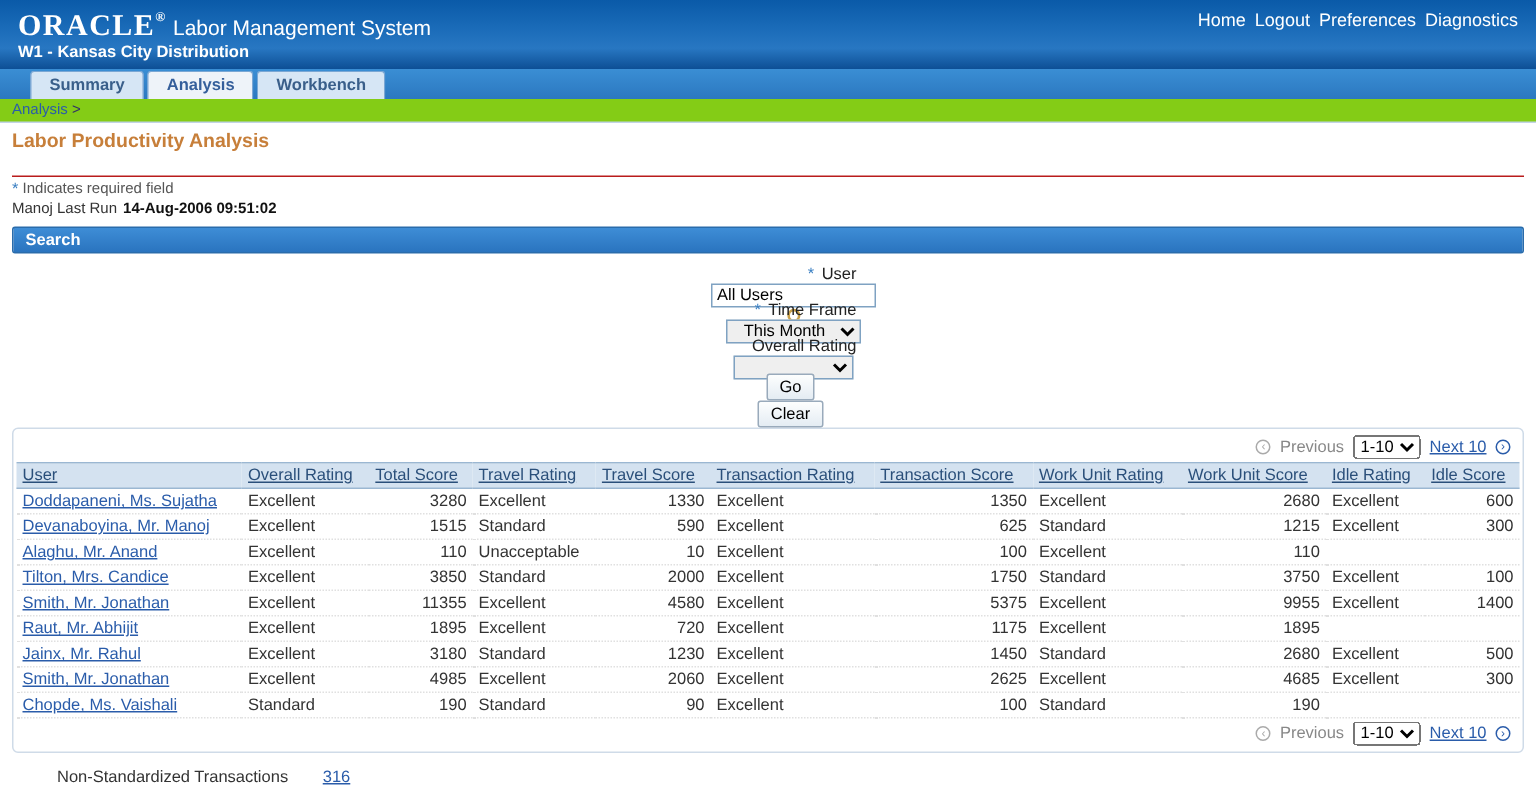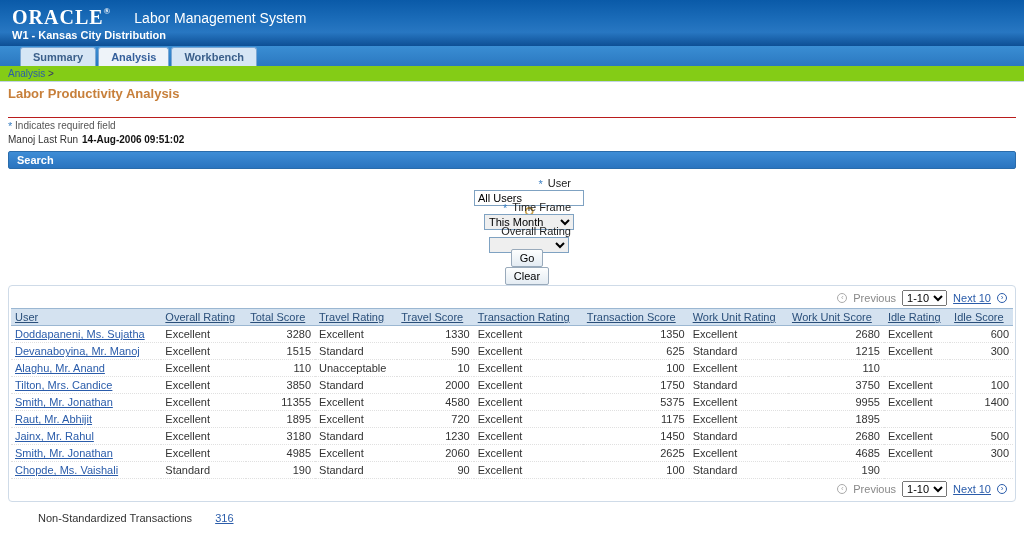--- a/index.html
+++ b/index.html
@@ -3,21 +3,21 @@
 <meta charset="utf-8">
 <style>
   * { box-sizing: border-box; }
   body { margin:0; font-family: Arial, Helvetica, sans-serif; font-size:11px; color:#333; background:#fff; width:1024px; }
   .header {
     background: linear-gradient(to bottom, #0a5aa8 0%, #1a6bb8 40%, #2877c2 70%, #0d4f95 100%);
     color:#fff; padding:6px 12px; display:flex; justify-content:space-between; align-items:flex-start; height:46px;
   }
   .header-left { display:flex; align-items:center; gap:10px; }
   .brand-block { display:flex; flex-direction:column; }
-  .brand-row { display:flex; align-items:center; gap:23px; }
+  .brand-row { display:flex; align-items:center; gap:4px; }
   .oracle-logo { font-family: "Times New Roman", serif; font-size:20px; font-weight:bold; letter-spacing:1px; color:#fff; position:relative; }
   .oracle-reg { font-size:9px; vertical-align:top; }
   .app-title { font-size:14px; font-weight:normal; color:#fff; }
   .subtitle { font-size:11px; font-weight:bold; color:#fff; }
   .header-links { display:flex; gap:6px; font-size:12px; }
   .header-links a { color:#fff; text-decoration:none; cursor:pointer; }
   .tab-bar {
     background: linear-gradient(to bottom, #3a8ed4 0%, #2b78c0 100%);
     display:flex; align-items:flex-end; padding:0 20px; height:20px; gap:2px;
   }
@@ -36,21 +36,21 @@
   .section-head {
     background: linear-gradient(to bottom, #3e8dd6 0%, #2a74bf 100%);
     color:#fff; font-weight:bold; font-size:11px; padding:2px 8px; border:1px solid #2a6cab; border-radius:2px;
   }
   .search-body { padding:6px 6px 6px 40px; }
   .srow { display:flex; align-items:center; margin:2px 0; height:22px;flex-direction:column;}
   .slabel { width:90px; text-align:right; font-size:11px; color:#222; margin-right:6px;}
   .srow .asterisk { margin-right:2px; }
   input.text, select.sel { font-size:11px; border:1px solid #7fa2c2; }
   input.text { width:110px; height:18px; padding:1px 3px;}
-  select.sel { height:24px; width:90px;}
+  select.sel { height:24px; width:90px;text-align:center;}
   .spy { display:inline-block; margin-left:4px; width:14px; height:14px; cursor:pointer;}
   .btn { font-size:11px; border:1px solid #9ab; background:linear-gradient(#fdfefe,#e4ecf3); padding:2px 8px; cursor:pointer; border-radius:2px; margin-right:4px;}
   .pager { display:flex; justify-content:flex-end; align-items:center; gap:6px; font-size:11px; color:#888; padding:2px 6px;}
   .pager .enabled{ color:#2a5caa; cursor:pointer; text-decoration:underline;}
   .pager select{ font-size:11px;}
   .circ { display:inline-block; width:10px; height:10px; border:1px solid #aaa; border-radius:50%; text-align:center; line-height:8px; font-size:8px; color:#aaa;}
   table.data { width:100%; border-collapse:collapse; font-size:11px; }
   table.data th { background:#d4e2f0; color:#2a4f7a; text-align:left; padding:2px 4px; border-top:1px solid #9bb7d2; border-bottom:1px solid #9bb7d2; text-decoration:underline; font-weight:normal; cursor:pointer; white-space:nowrap;}
   table.data td { padding:2px 4px; border-bottom:1px dotted #e0e0e0; white-space:nowrap;}
   table.data td.num { text-align:right;}
@@ -67,20 +67,26 @@
     <div class="brand-block">
       <div class="brand-row">
         <span class="oracle-logo">
           <span>ORACLE</span><span class="oracle-reg">®</span>
         </span>
         <span class="app-title">Labor Management System</span>
       </div>
       <span class="subtitle">W1 - Kansas City Distribution</span>
     </div>
   </div>
+  <div class="header-links">
+    <a>Home</a>
+    <a>Logout</a>
+    <a>Preferences</a>
+    <a>Diagnostics</a>
+  </div>
 </div>
 
 <div class="tab-bar">
   <div class="tab">Summary</div>
   <div class="tab active">Analysis</div>
   <div class="tab">Workbench</div>
 </div>
 
 <div class="sub-bar">
   <a>Analysis</a>&nbsp;<span>&gt;</span>

